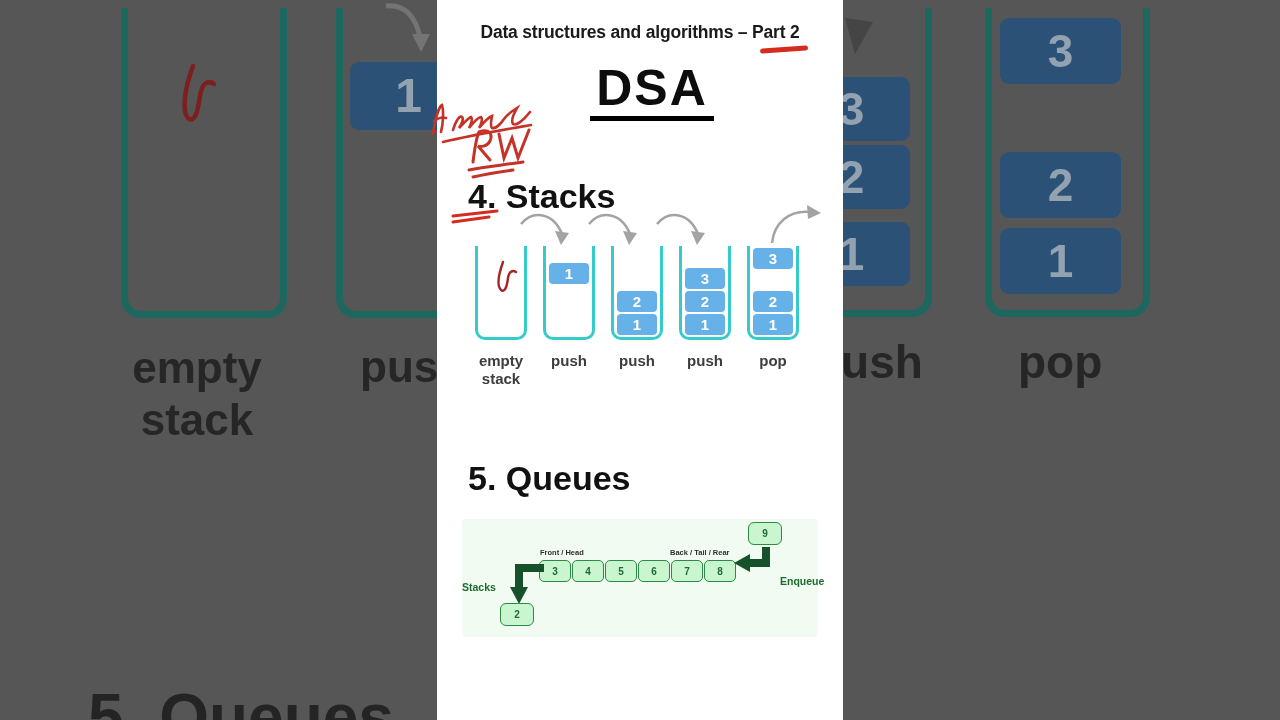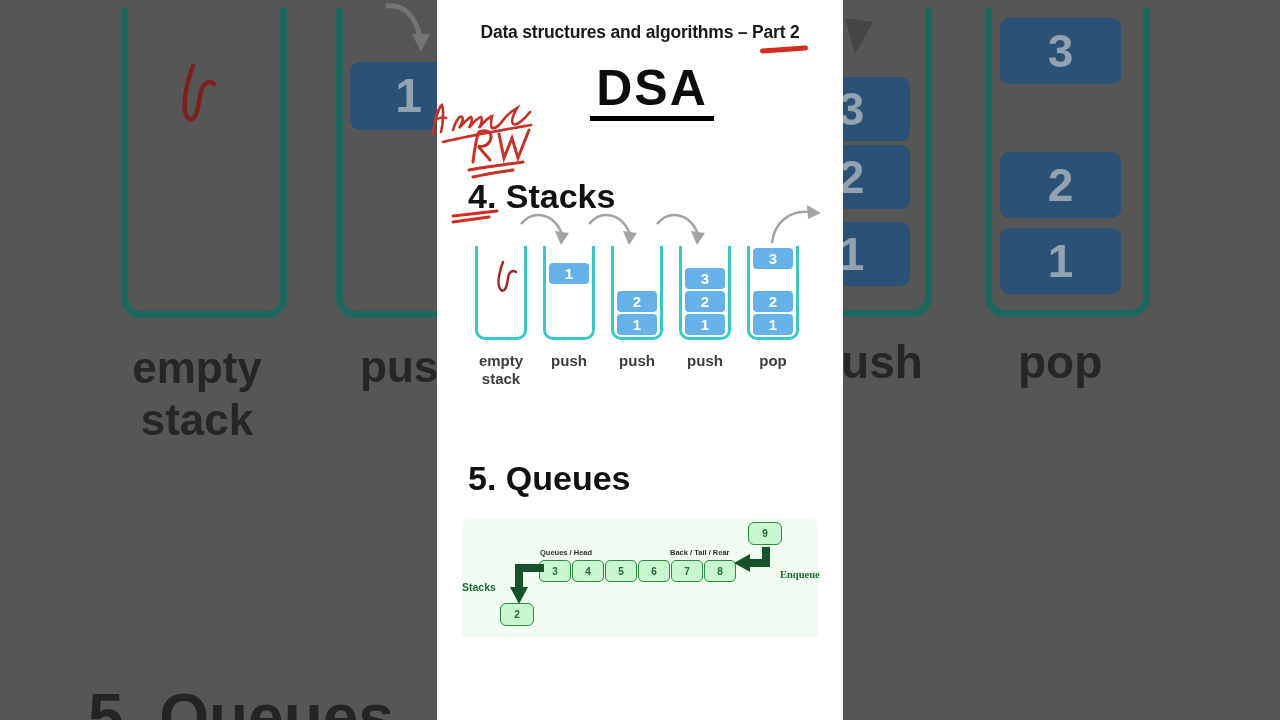--- a/index.html
+++ b/index.html
@@ -162,37 +162,37 @@
     <div class="slabel" style="left:30px;">empty stack</div>
     <div class="slabel" style="left:98px;">push</div>
     <div class="slabel" style="left:166px;">push</div>
     <div class="slabel" style="left:234px;">push</div>
     <div class="slabel" style="left:302px;">pop</div>
 
     <div class="section-heading" style="top:459px;">5. Queues</div>
 
     <div class="queue-panel">
       <div class="qbox" style="left:286px;top:3px;">9</div>
-      <div class="qsmall" style="left:78px;top:29px;">Queues / Head</div>
+      <div class="qsmall" style="left:78px;top:29px;">Front / Head</div>
       <div class="qsmall" style="left:208px;top:29px;">Back / Tail / Rear</div>
 
       <div class="qrow">
         <div class="qcell">3</div>
         <div class="qcell">4</div>
         <div class="qcell">5</div>
         <div class="qcell">6</div>
         <div class="qcell">7</div>
         <div class="qcell">8</div>
       </div>
 
       <svg class="abs" style="left:268px;top:26px;" width="46" height="34" viewBox="0 0 46 34">
         <path d="M36,2 L36,18 L20,18" fill="none" stroke="#15522a" stroke-width="8"></path>
         <polygon points="20,9 20,27 4,18" fill="#15522a"></polygon>
       </svg>
-      <div class="qgreen" style="left:318px;top:50px;font-family:Liberation Serif, serif;">Enqueue</div>
+      <div class="qgreen" style="left:318px;top:56px;">Enqueue</div>
 
       <svg class="abs" style="left:44px;top:40px;" width="40" height="52" viewBox="0 0 40 52">
         <path d="M38,9 L13,9 L13,28" fill="none" stroke="#15522a" stroke-width="8"></path>
         <polygon points="4,28 22,28 13,45" fill="#15522a"></polygon>
       </svg>
       <div class="qgreen" style="left:0;top:62px;">Stacks</div>
 
       <div class="qbox" style="left:38px;top:84px;">2</div>
     </div>
 

